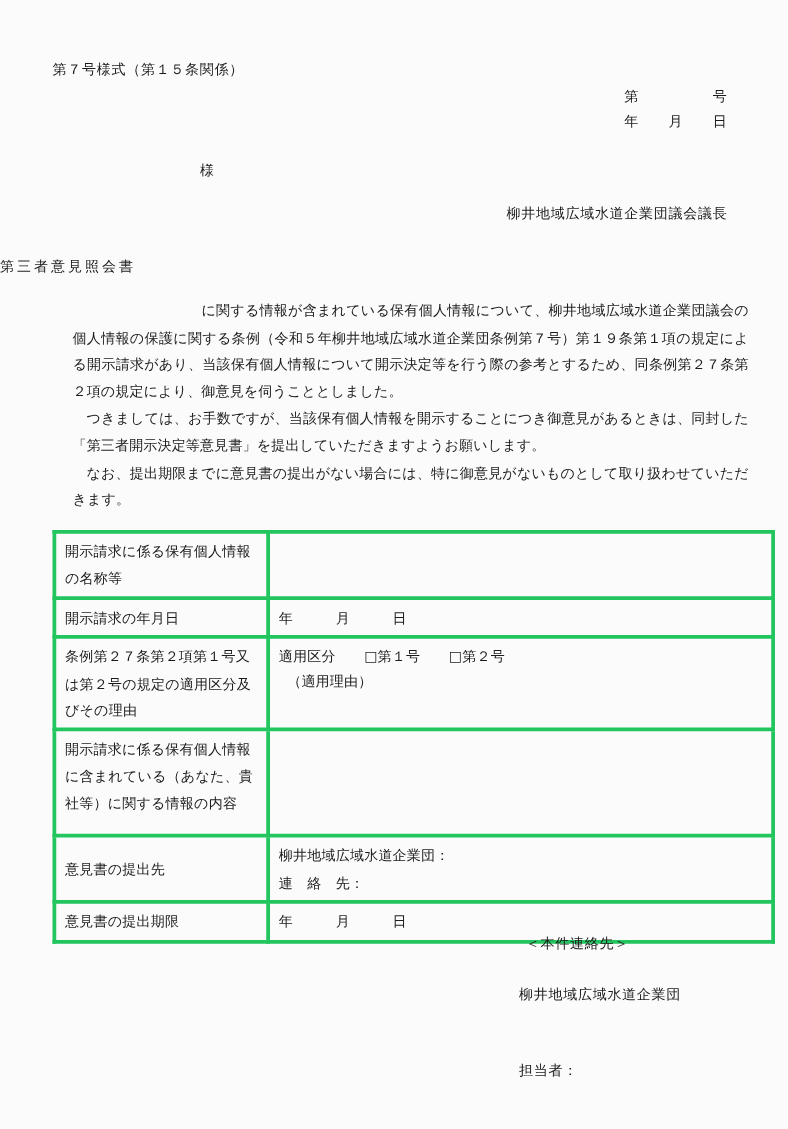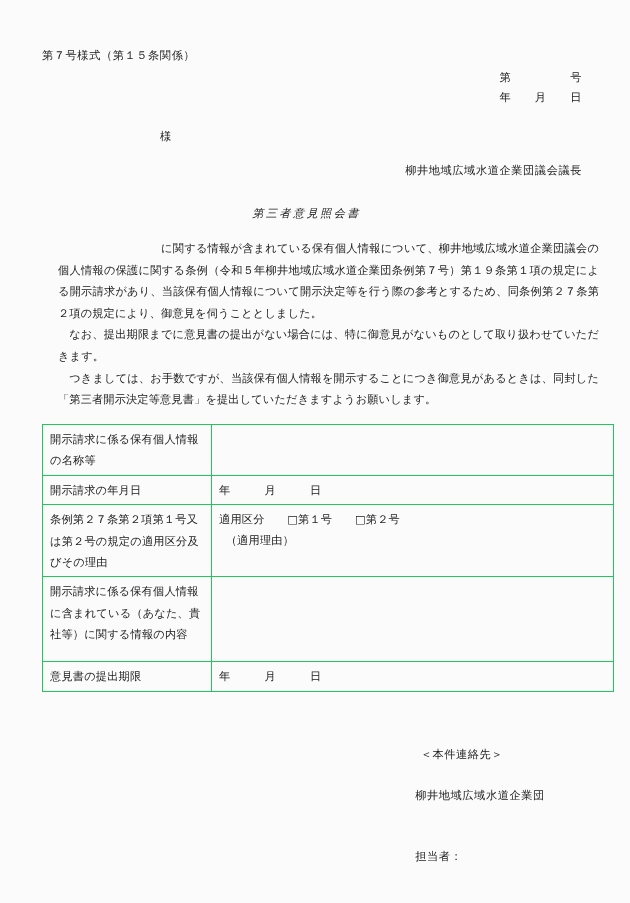--- a/index.html
+++ b/index.html
@@ -52,23 +52,22 @@
     right: 48px;
     top: 163px;
     letter-spacing: 0.6px;
     white-space: nowrap;
   }
   .doc-title {
     position: absolute;
     left: 0;
     right: 17px;
     top: 206px;
-    text-align: center;
+    text-align: left;
     letter-spacing: 2.4px;
-    font-style: italic;
   }
 
   
   .body-text {
     position: absolute;
     left: 42px;
     top: 238px;
     width: 541px;
     line-height: 21.6px;
     letter-spacing: 0.15px;
@@ -85,21 +84,21 @@
   
   .form-table {
     position: absolute;
     left: 42px;
     top: 424px;
     width: 541px;
     border-collapse: collapse;
     table-layout: fixed;
   }
   .form-table td {
-    border: 1px solid #22c55e;
+    border: 3px solid #22c55e;
     padding: 4px 7px 3px 7px;
     vertical-align: top;
     line-height: 21.4px;
     letter-spacing: 0.2px;
     margin-left: 19px;
   }
   .form-table td.label { width: 154px; }
   .form-table td.value { width: 387px; }
   .form-table td.mid { vertical-align: middle; }
   .r1 { height: 41px; }
@@ -133,22 +132,22 @@
 <span>年　　月　　日</span></div>
 
   <div class="addressee">様</div>
 
   <div class="issuer">柳井地域広域水道企業団議会議長</div>
 
   <div class="doc-title">第三者意見照会書</div>
 
   <div class="body-text">
     <p><span class="blank-field"></span><span>に関する情報が含まれている保有個人情報について、柳井地域広域水道企業団議会の個人情報の保護に関する条例（令和５年柳井地域広域水道企業団条例第７号）第１９条第１項の規定による開示請求があり、当該保有個人情報について開示決定等を行う際の参考とするため、同条例第２７条第２項の規定により、御意見を伺うこととしました。</span></p>
+    <p class="indent">つきましては、お手数ですが、当該保有個人情報を開示することにつき御意見があるときは、同封した「第三者開示決定等意見書」を提出していただきますようお願いします。</p>
     <p class="indent">なお、提出期限までに意見書の提出がない場合には、特に御意見がないものとして取り扱わせていただきます。</p>
-    <p class="indent">つきましては、お手数ですが、当該保有個人情報を開示することにつき御意見があるときは、同封した「第三者開示決定等意見書」を提出していただきますようお願いします。</p>
   </div>
 
   <table class="form-table">
     <tbody>
       <tr class="r1">
         <td class="label">開示請求に係る保有個人情報の名称等</td>
         <td class="value"></td>
       </tr>
       <tr class="r2">
         <td class="label">開示請求の年月日</td>
@@ -158,20 +157,27 @@
         <td class="label">条例第２７条第２項第１号又は第２号の規定の適用区分及びその理由</td>
         <td class="value">
           <div>適用区分　　□第１号　　□第２号</div>
           <div class="reason-line">（適用理由）</div>
         </td>
       </tr>
       <tr class="r4">
         <td class="label">開示請求に係る保有個人情報に含まれている（あなた、貴社等）に関する情報の内容</td>
         <td class="value"></td>
       </tr>
+      <tr class="r5">
+        <td class="label mid">意見書の提出先</td>
+        <td class="value">
+          <div>柳井地域広域水道企業団：</div>
+          <div>連　絡　先：</div>
+        </td>
+      </tr>
       <tr class="r6">
         <td class="label">意見書の提出期限</td>
         <td class="value date-line">年　　　月　　　日</td>
       </tr>
     </tbody>
   </table>
 
   <div class="contact">
     <span>＜本件連絡先＞</span>
     <span class="ind1">柳井地域広域水道企業団</span>

